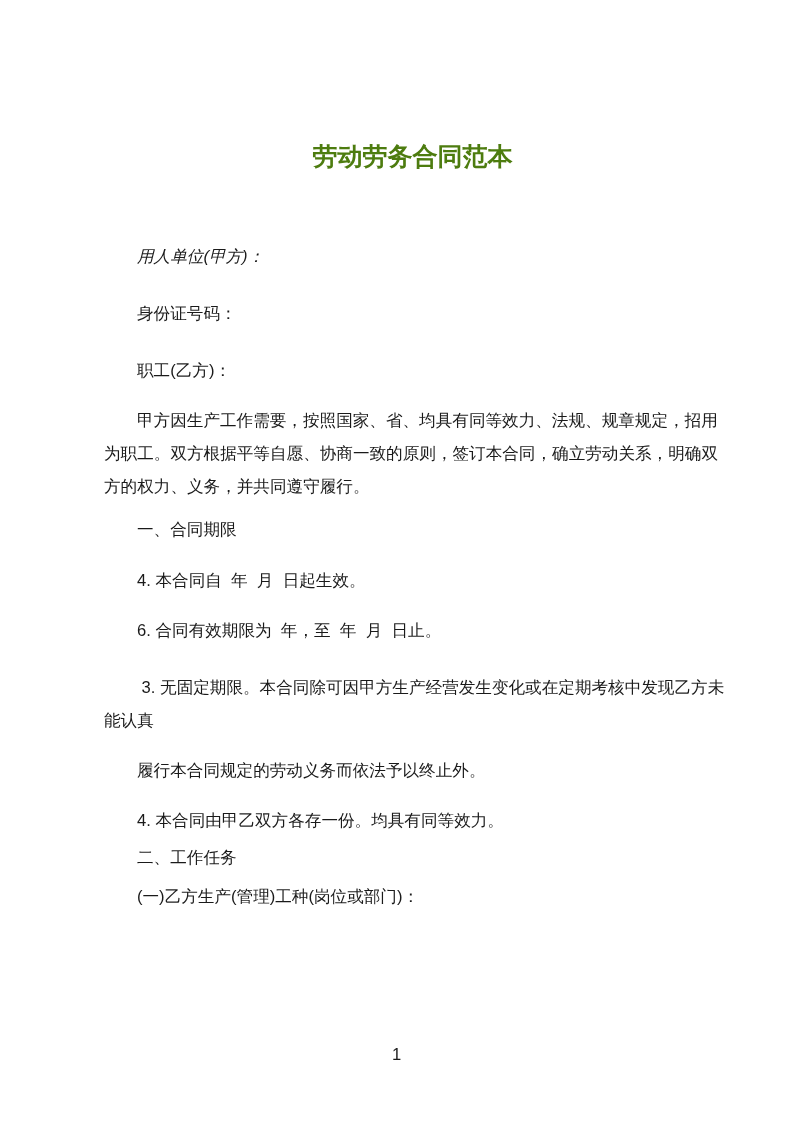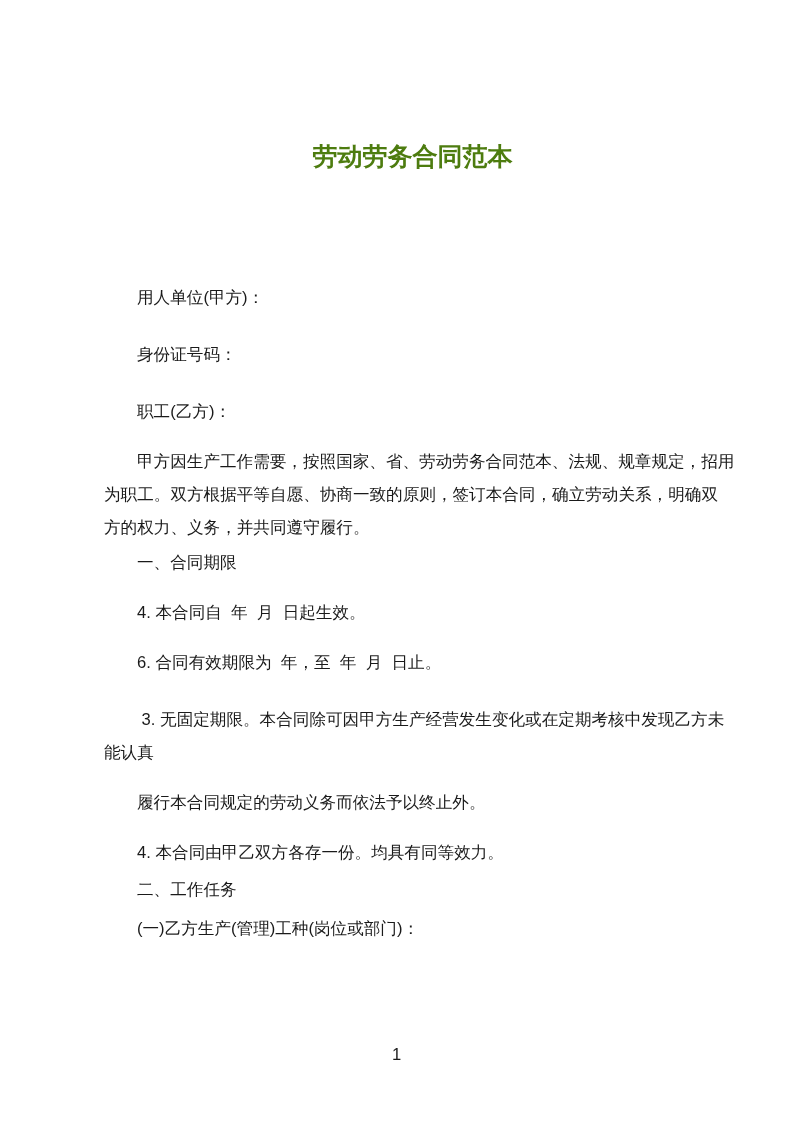--- a/index.html
+++ b/index.html
@@ -28,26 +28,26 @@
     color: #4d7c0f;
   }
   .para {
     margin: 0;
     font-size: 16.6px;
     line-height: 33px;
     white-space: pre;        
     text-indent: 33px;       
     font-weight: 400;
   }
-  .m108 { margin-top: 108px; }
+  .m108 { margin-top: 67px; font-style: italic; }
   .m24  { margin-top: 24px; }
   .m21  { margin-top: 6px; }
   .m20  { margin-top: 4px; }
   .m17  { margin-top: 17px; }
-  .m11  { margin-top: 2px; }
+  .m11  { margin-top: 11px; font-family: Liberation Mono, monospace; }
   .page-number {
     position: absolute;
     top: 1042px;
     left: 0;
     width: 793px;
     margin: 0;
     text-align: center;
     font-size: 16.6px;
     line-height: 26px;
     color: #1a1a1a;
@@ -59,21 +59,21 @@
 <div class="page">
 
   <h1 class="title">劳动劳务合同范本</h1>
 
   <p class="para m108">用人单位(甲方)：</p>
 
   <p class="para m24">身份证号码：</p>
 
   <p class="para m24">职工(乙方)：</p>
 
-  <p class="para m17">甲方因生产工作需要，按照国家、省、劳动劳务合同范本、法规、规章规定，招用
+  <p class="para m17">甲方因生产工作需要，按照国家、省、均具有同等效力、法规、规章规定，招用
 为职工。双方根据平等自愿、协商一致的原则，签订本合同，确立劳动关系，明确双
 方的权力、义务，并共同遵守履行。</p>
 
   <p class="para m11">一、合同期限</p>
 
   <p class="para m17">4. 本合同自  年  月  日起生效。</p>
 
   <p class="para m17">6. 合同有效期限为  年，至  年  月  日止。</p>
 
   <p class="para m24"> 3. 无固定期限。本合同除可因甲方生产经营发生变化或在定期考核中发现乙方未

